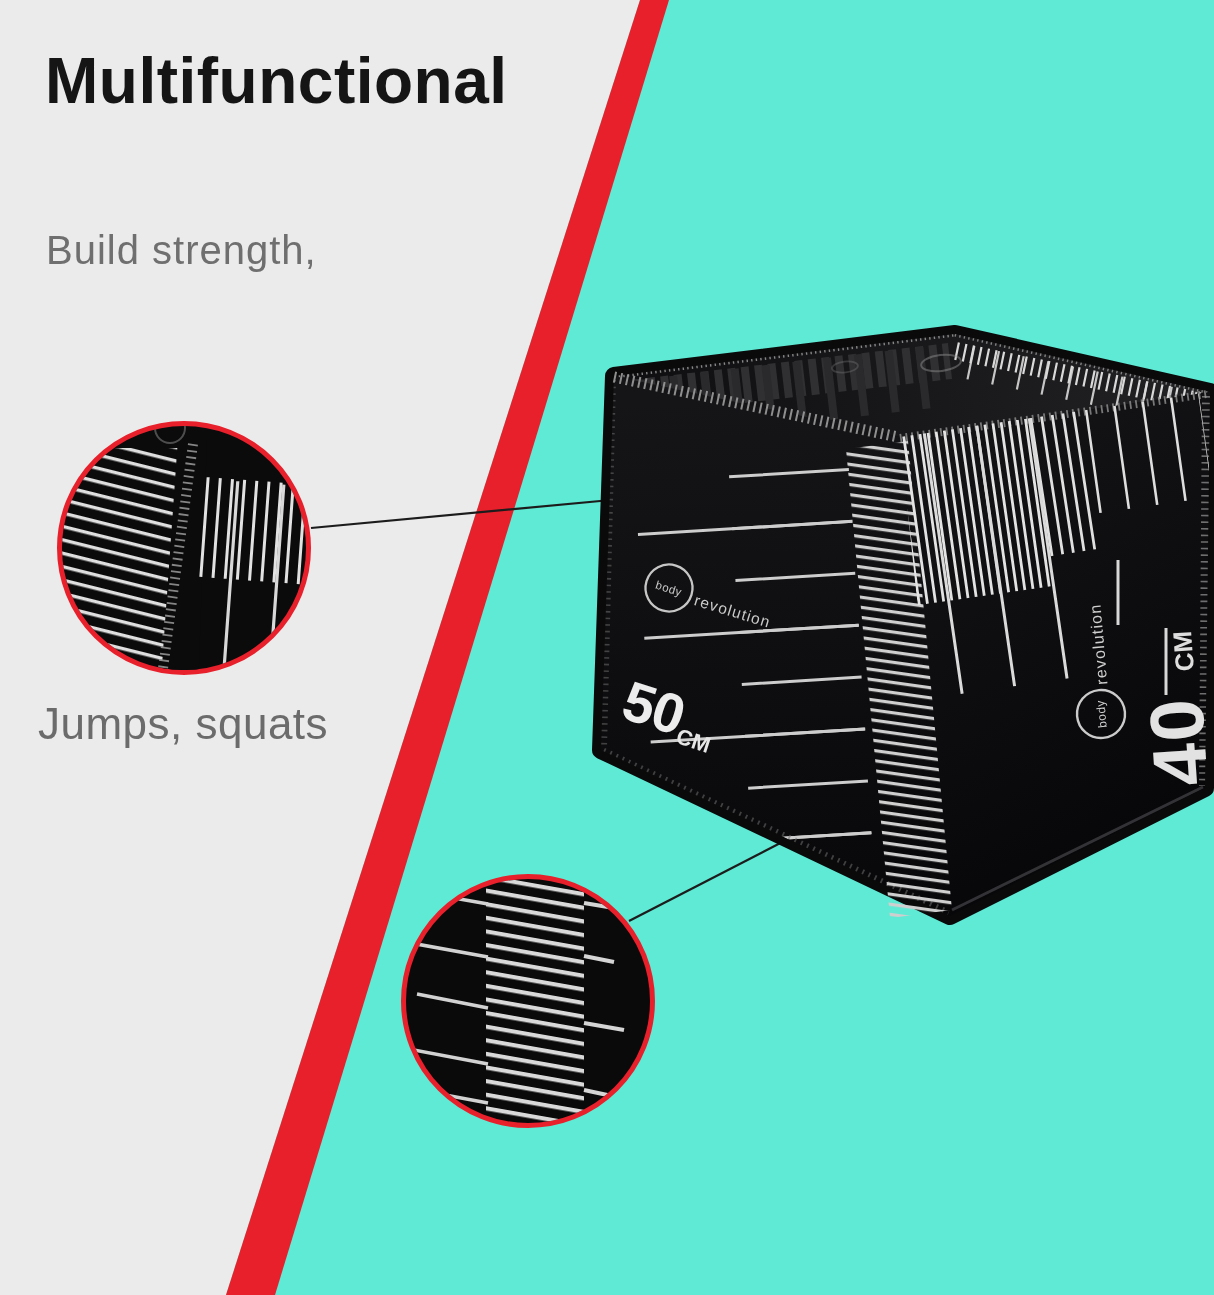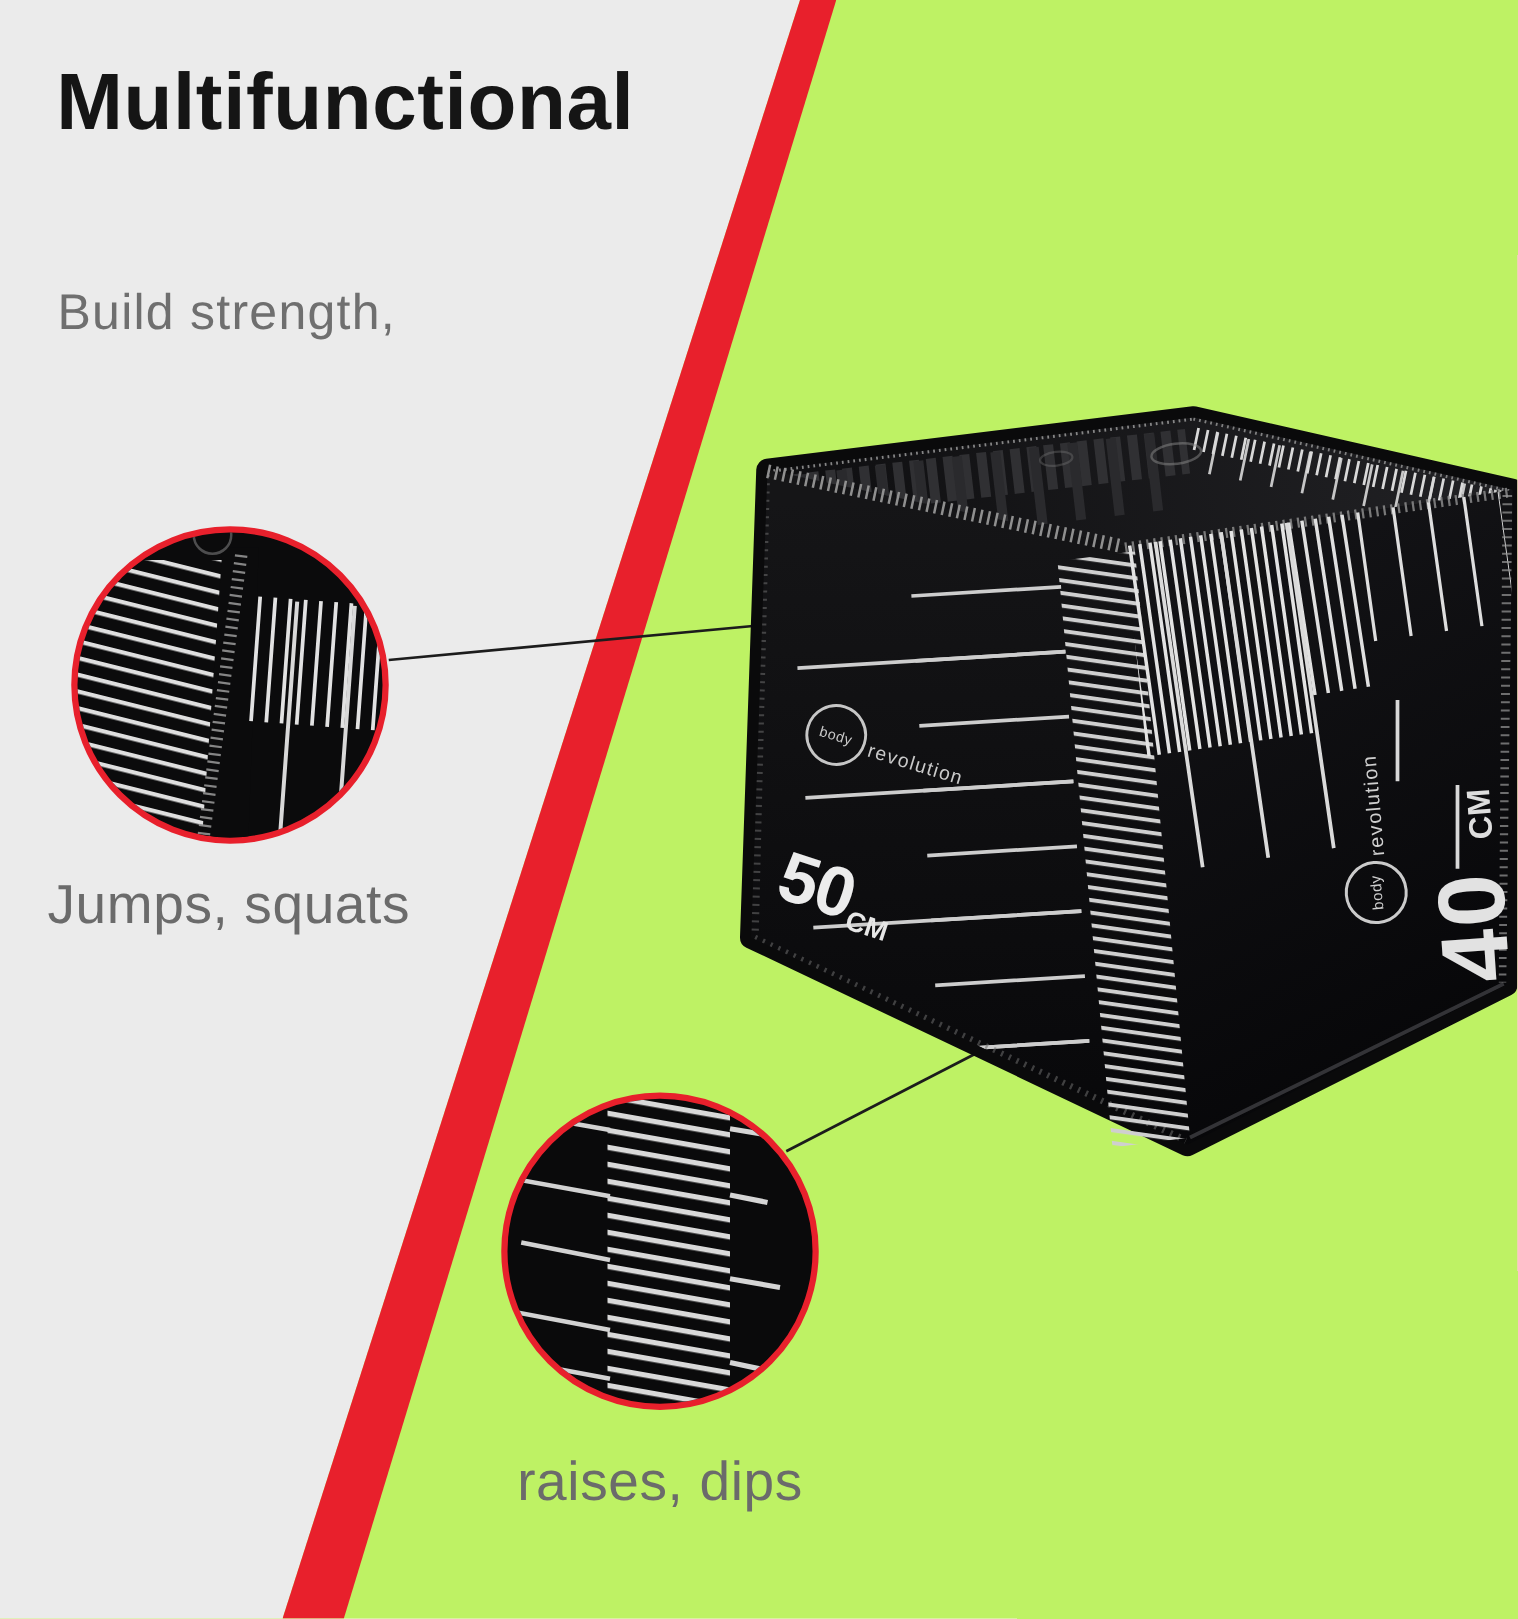--- a/index.html
+++ b/index.html
@@ -1,17 +1,17 @@
 <!DOCTYPE html>
 <html><head>
 <meta charset="utf-8">
 <style>
   html,body{margin:0;padding:0;background:#ffffff;}
   .canvas{
-    position:relative;width:1214px;height:1295px;overflow:hidden;background:#bef264;
+    position:relative;width:1214px;height:1295px;overflow:hidden;background:#5eead4;
     font-family:"Liberation Sans","DejaVu Sans",sans-serif;
   }
   .bg-gray{
     position:absolute;inset:0;background:#ebebeb;
     clip-path:polygon(0px 0px,640px 0px,226px 1295px,0px 1295px);
   }
   .red-stripe{
     position:absolute;inset:0;background:#e8202c;
     clip-path:polygon(640px 0px,669px 0px,275px 1295px,226px 1295px);
   }
@@ -189,16 +189,15 @@
         </g>
       </g>
     </g>
   </svg>
 
   <div class="callout-text callout-top">
     <span>Jumps, squats</span>
   </div>
 
   <div class="callout-text callout-bottom">
-    <span>raises, dips</span>
   </div>
 
 </div>
 
 </body></html>

